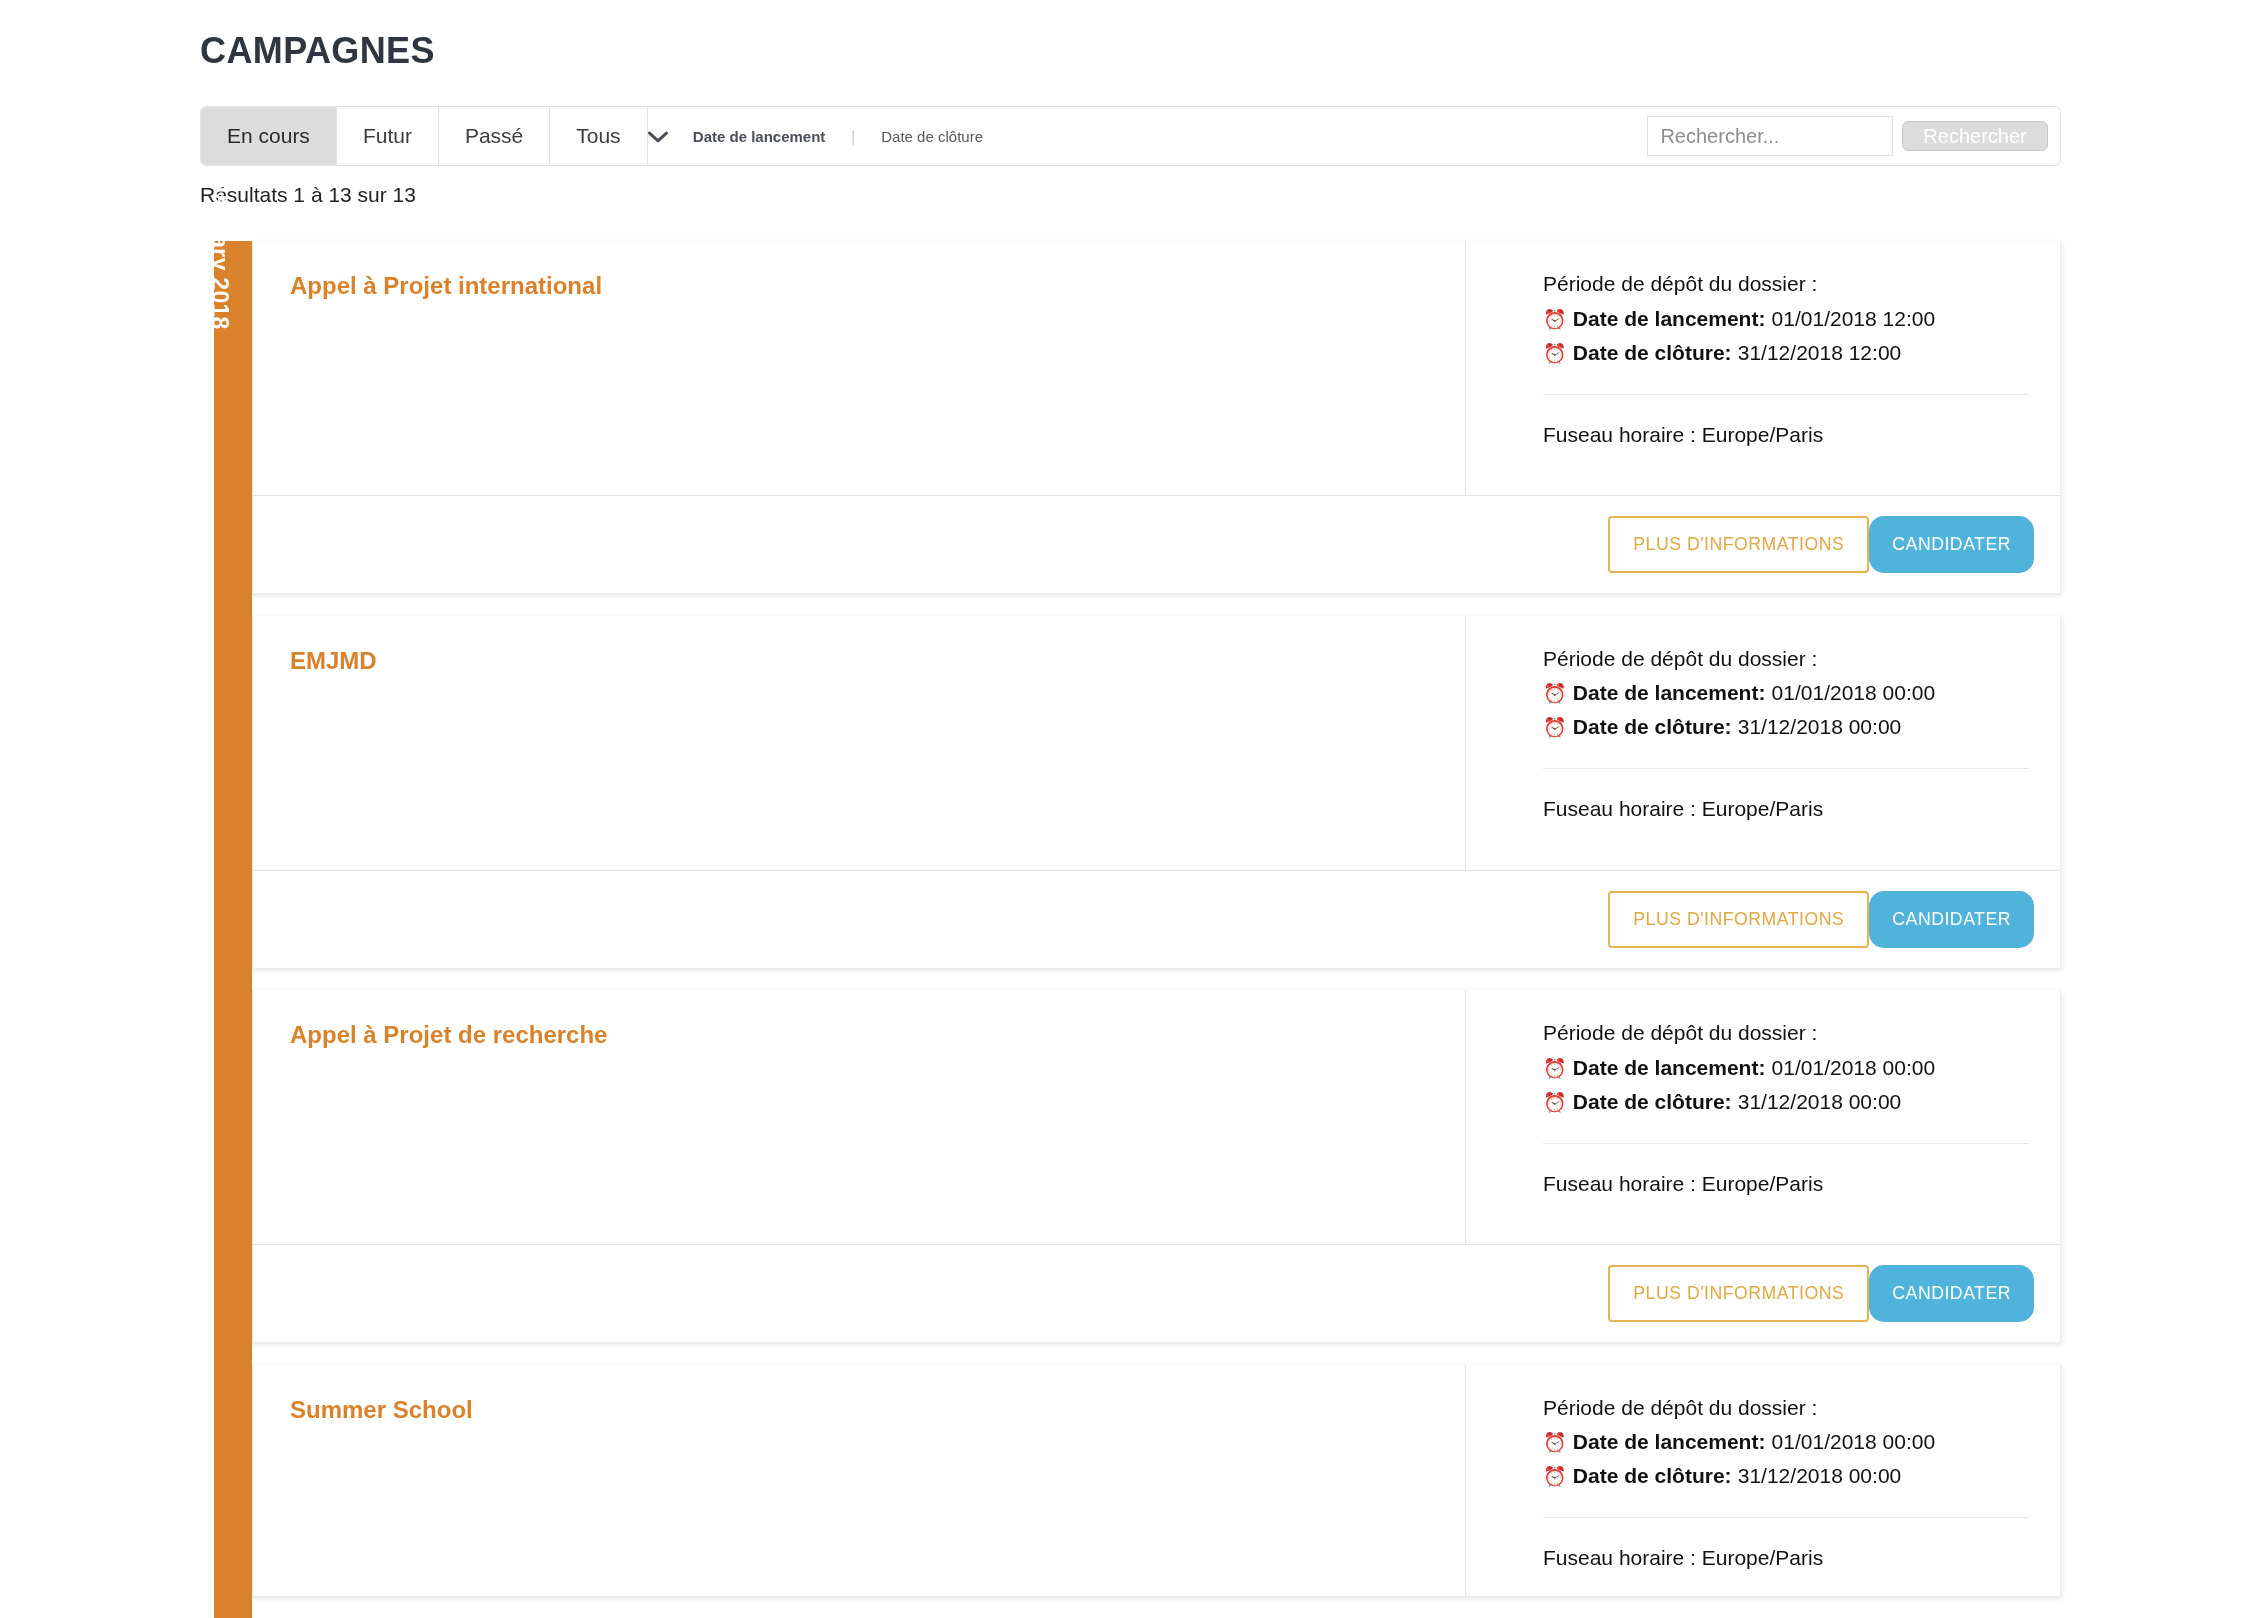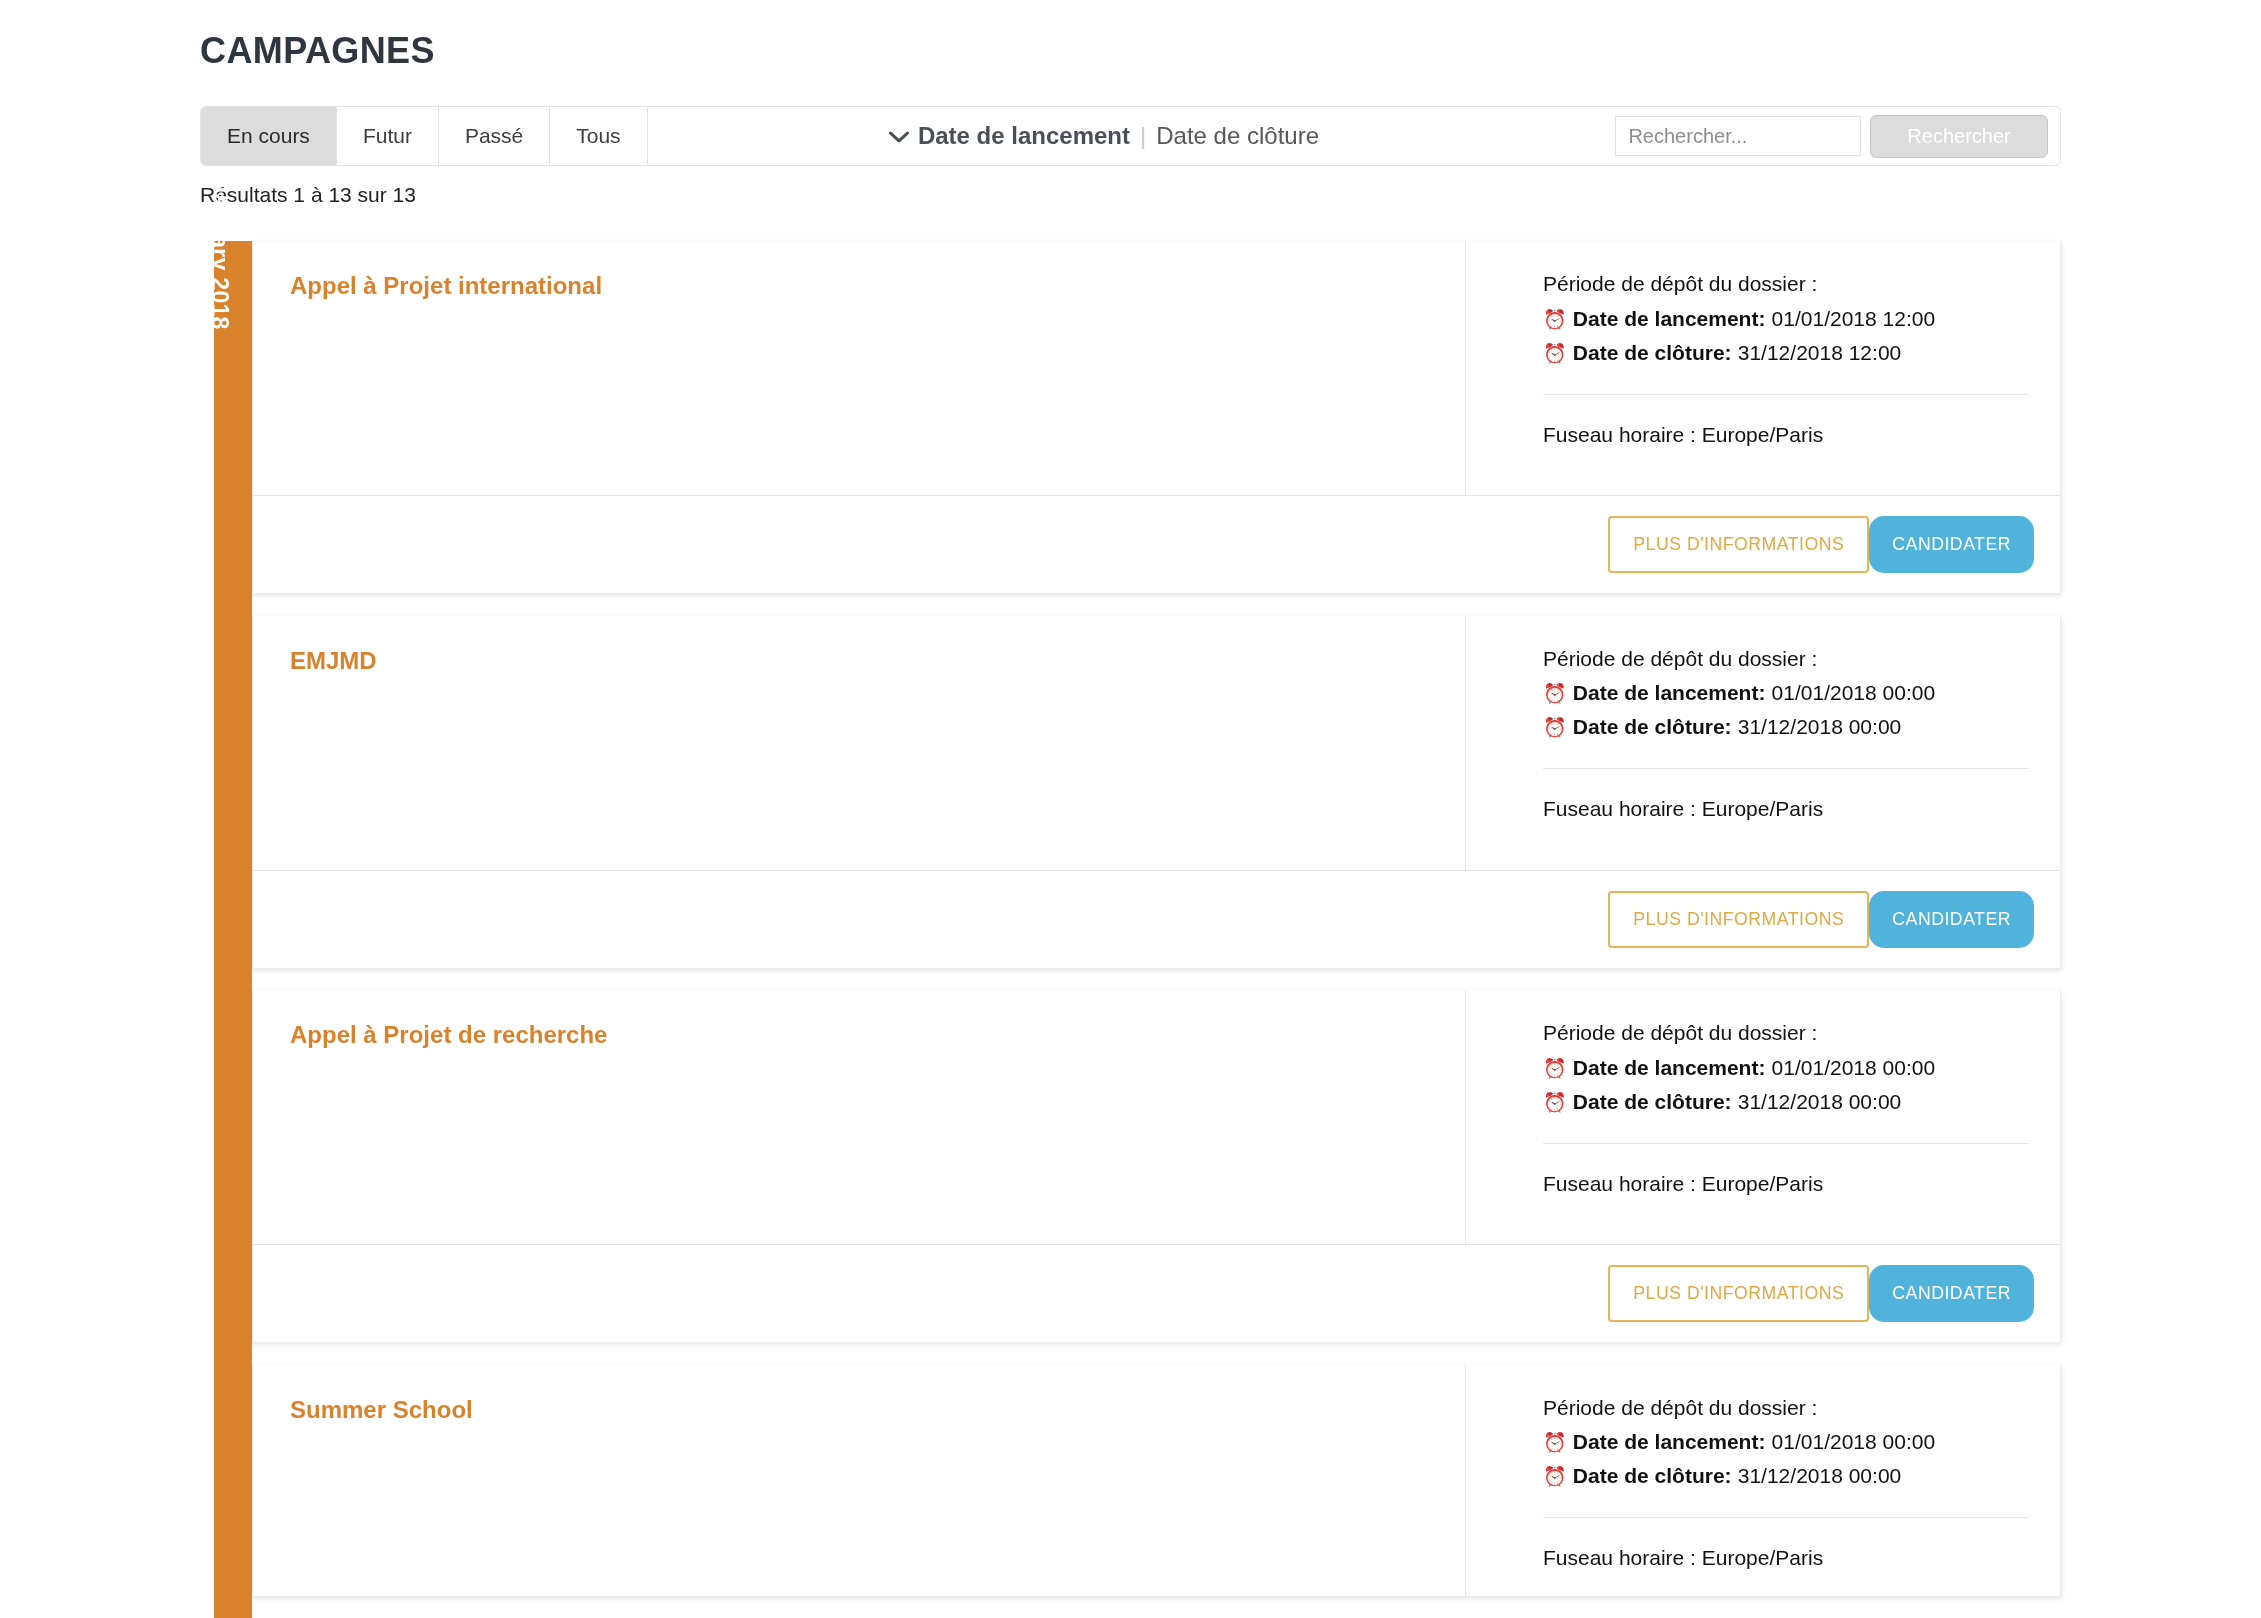--- a/index.html
+++ b/index.html
@@ -58,23 +58,22 @@
   }
   .tab.active {
     background: #dcdcdc;
     color: #2b2b2b;
   }
 
   .toolbar-sort {
     flex: 1 1 auto;
     display: flex;
     align-items: center;
-    justify-content: center;
-    gap: 0;
-    font-size: 24px;
+    gap: 16px;
+    font-size: 15px;
     padding-right: 31px;
   }
   .sort-chevron {
     display: inline-block;
     margin-right: 9.2px;
     color: #4a4f57;
     font-size: 18.5px;
     line-height: 1;
     transform: translateY(0.8px);
   }
@@ -110,22 +109,22 @@
     padding: 0 12.3px;
     font-size: 20px;
     color: #14532d;
     font-family: "Liberation Sans", sans-serif;
     outline: none;
     background: #fff;
     margin-left: 24px;
   }
   .search-input::placeholder { color: #8d8d8d; }
   .search-button {
-    height: 43px;
-    padding: 0 36px;
+    height: 30px;
+    padding: 0 20px;
     border: 1.5px solid #c4c4c4;
     border-radius: 6.2px;
     background: #dcdcdc;
     color: #ffffff;
     font-size: 20px;
     font-family: "Liberation Sans", sans-serif;
     cursor: pointer;
   }
 
   

